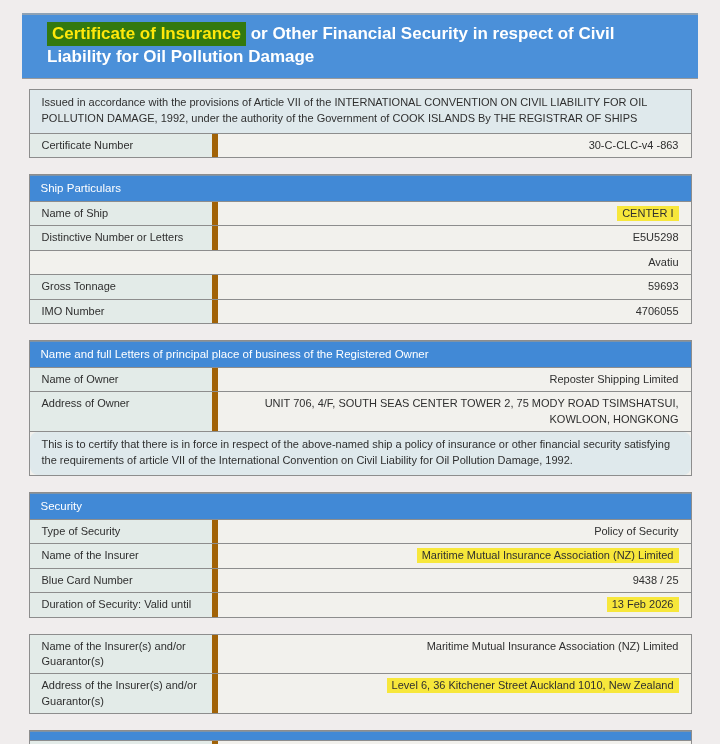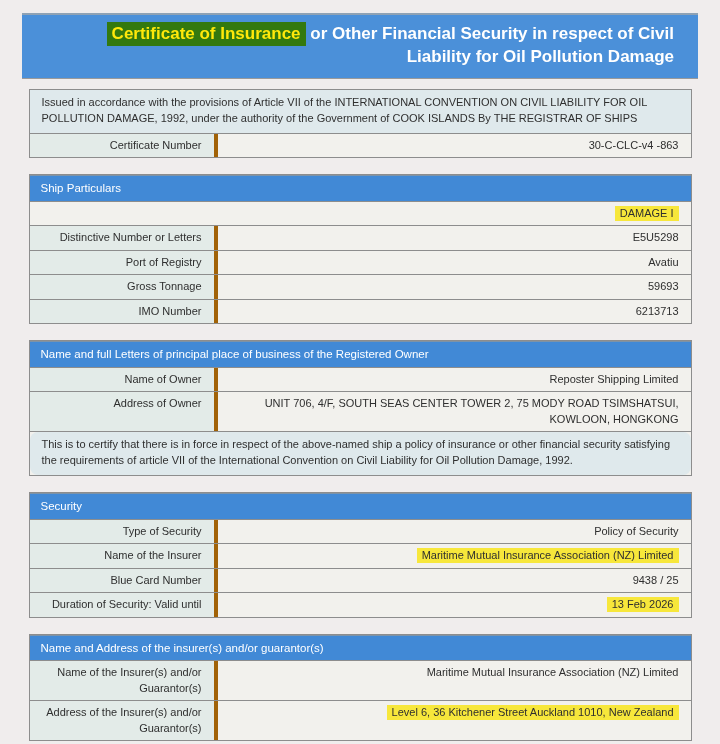--- a/index.html
+++ b/index.html
@@ -9,21 +9,21 @@
     font-family:"Liberation Sans", sans-serif;
     color:#2f2f2f;
   }
   .titlebar {
     box-sizing:border-box;
     width:676px; margin:13px auto 0 auto;
     background:#4b90d9;
     border-top:2px solid #8ea2b5;
     border-bottom:1px solid #9a9a9a;
     padding:8px 24px 9px 25px;
-    color:#ffffff; font-size:17px; font-weight:bold; line-height:1.35;text-align:right;
+    color:#ffffff; font-size:17px; font-weight:bold; line-height:1.35;
   }
   .title-hl {
     background:#33790f; color:#ffe80a;
     padding:2px 5px 3px 5px;
   }
   .tbl {
     box-sizing:border-box;
     width:663px; margin:10px auto 16px auto;
     border:1px solid #8d8d8d;
     background:#f2f1ed;
@@ -36,23 +36,22 @@
     border-bottom:1px solid #8d8d8d;
     line-height:1.3;
   }
   .tbl-header.empty { height:8px; padding:0; }
   .row { display:flex; border-bottom:1px solid #8d8d8d; }
   .row:last-child { border-bottom:none; }
   .cell { font-size:11px; line-height:1.4; padding:4px 12px; box-sizing:border-box; }
   .cell.label {
     width:188px; flex:0 0 188px;
     background:#e3ebe8;
-    border-right:4px solid #a16207;
+    border-right:6px solid #a16207;
     min-height:22px;
-    text-align:right;
   }
   .cell.value { flex:1; background:#f2f1ed;text-align:right; }
   .fullbox {
     font-size:11px; line-height:1.45;
     padding:5px 12px 6px 12px;
     background:#dfe9ec;
     border-bottom:1px solid #8d8d8d;
   }
   .fullbox:last-child { border-bottom:none;border-radius:8px; }
   .hl { background:#f7e73b; padding:1px 5px 2px 5px; }
@@ -68,37 +67,37 @@
   <div class="fullbox">Issued in accordance with the provisions of Article VII of the INTERNATIONAL CONVENTION ON CIVIL LIABILITY FOR OIL POLLUTION DAMAGE, 1992, under the authority of the Government of COOK ISLANDS By THE REGISTRAR OF SHIPS</div>
   <div class="row">
     <div class="cell label">Certificate Number</div>
     <div class="cell value">30-C-CLC-v4 -863</div>
   </div>
 </div>
 
 <div class="tbl">
   <div class="tbl-header">Ship Particulars</div>
   <div class="row">
-    <div class="cell value"><span class="hl">DAMAGE I</span></div>
+    <div class="cell label">Name of Ship</div>
+    <div class="cell value"><span class="hl">CENTER I</span></div>
   </div>
   <div class="row">
     <div class="cell label">Distinctive Number or Letters</div>
     <div class="cell value">E5U5298</div>
   </div>
   <div class="row">
-    <div class="cell label">Port of Registry</div>
     <div class="cell value">Avatiu</div>
   </div>
   <div class="row">
     <div class="cell label">Gross Tonnage</div>
     <div class="cell value">59693</div>
   </div>
   <div class="row">
     <div class="cell label">IMO Number</div>
-    <div class="cell value">6213713</div>
+    <div class="cell value">4706055</div>
   </div>
 </div>
 
 <div class="tbl">
   <div class="tbl-header">Name and full Letters of principal place of business of the Registered Owner</div>
   <div class="row">
     <div class="cell label">Name of Owner</div>
     <div class="cell value">Reposter Shipping Limited</div>
   </div>
   <div class="row">
@@ -122,21 +121,20 @@
     <div class="cell label">Blue Card Number</div>
     <div class="cell value">9438 / 25</div>
   </div>
   <div class="row">
     <div class="cell label">Duration of Security: Valid until</div>
     <div class="cell value"><span class="hl">13 Feb 2026</span></div>
   </div>
 </div>
 
 <div class="tbl">
-  <div class="tbl-header">Name and Address of the insurer(s) and/or guarantor(s)</div>
   <div class="row">
     <div class="cell label">Name of the Insurer(s) and/or Guarantor(s)</div>
     <div class="cell value">Maritime Mutual Insurance Association (NZ) Limited</div>
   </div>
   <div class="row">
     <div class="cell label">Address of the Insurer(s) and/or Guarantor(s)</div>
     <div class="cell value"><span class="hl">Level 6, 36 Kitchener Street Auckland 1010, New Zealand</span></div>
   </div>
 </div>
 

